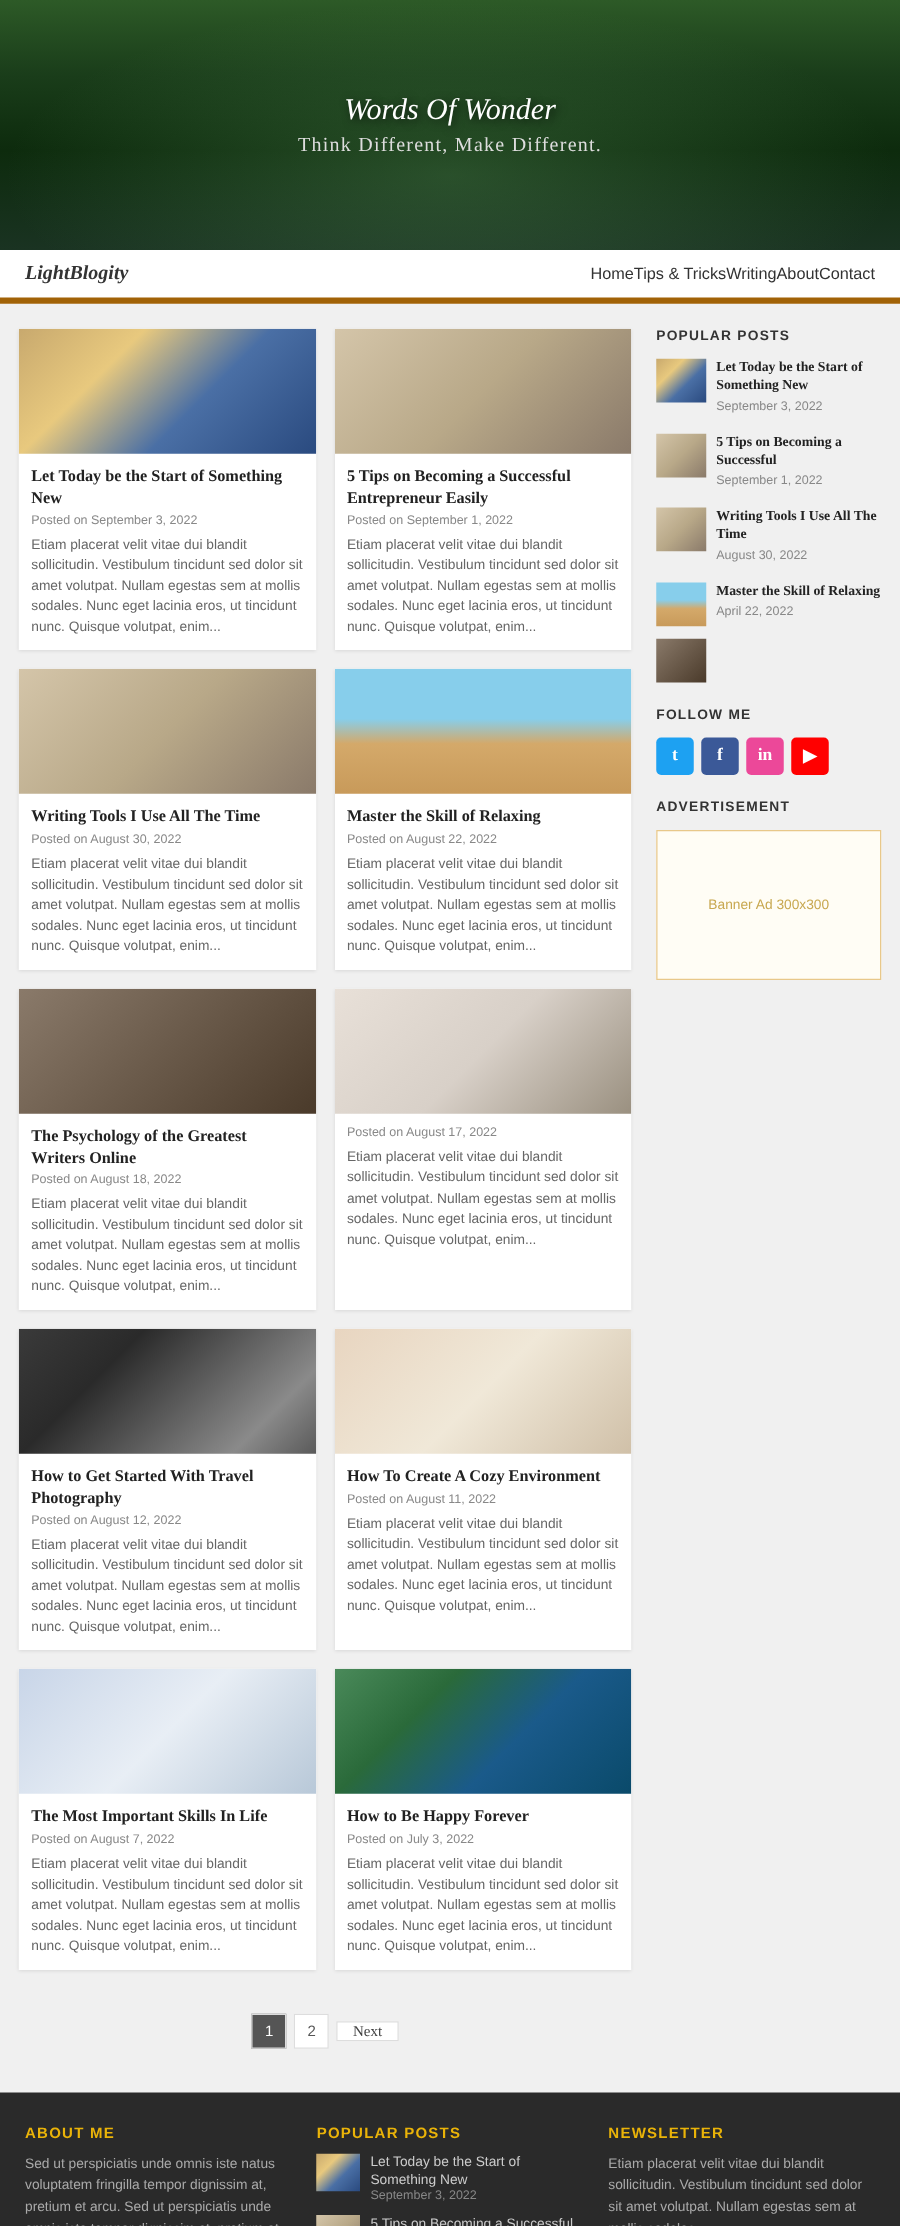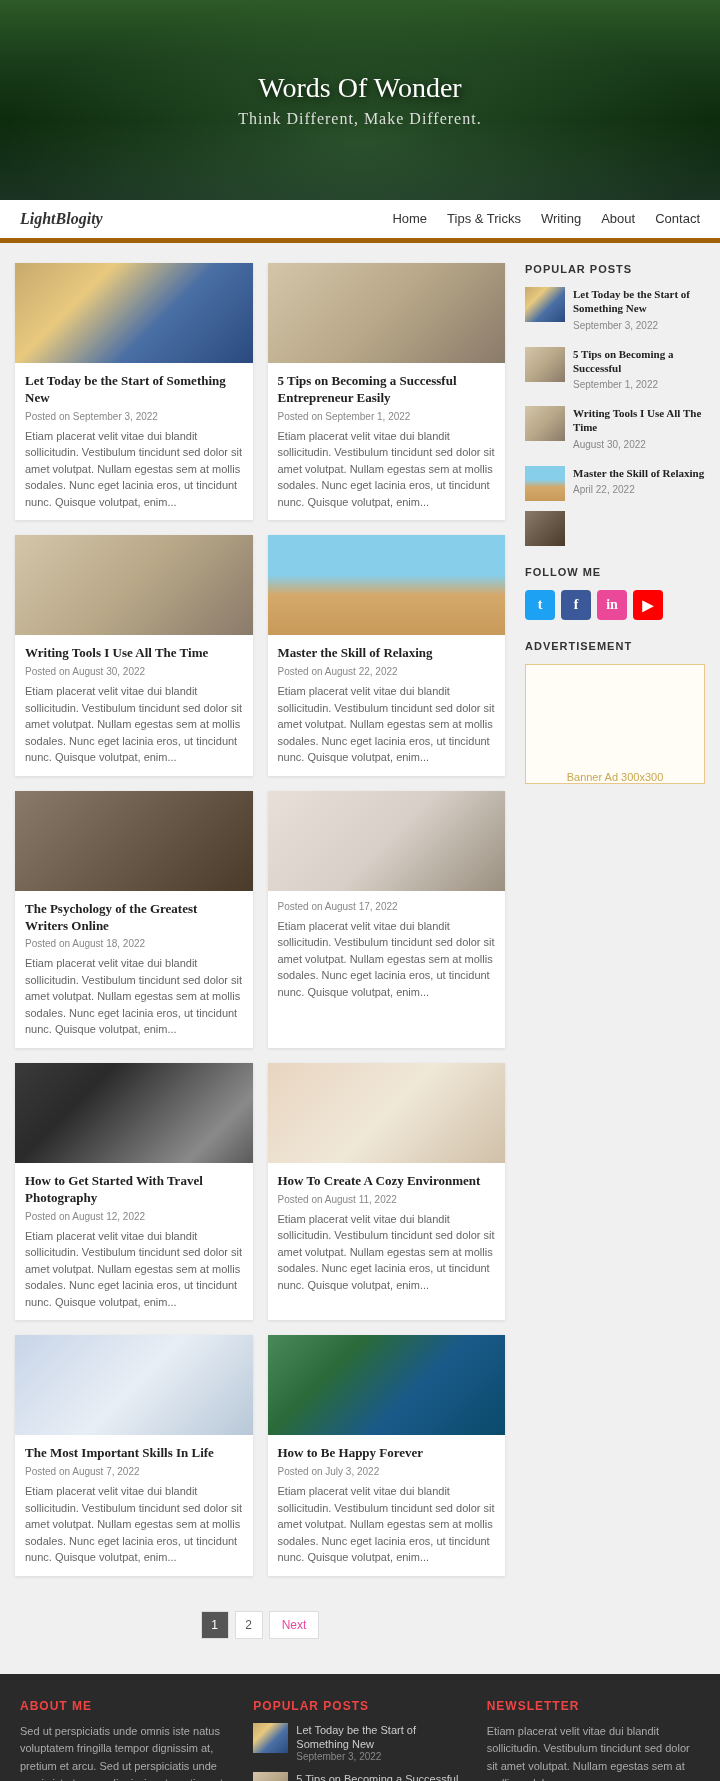--- a/index.html
+++ b/index.html
@@ -18,21 +18,22 @@
       overflow: hidden;
     }
     .hero::before {
       content: '';
       position: absolute;
       inset: 0;
       background: radial-gradient(ellipse at 50% 70%, rgba(100,160,100,0.3) 0%, transparent 70%);
     }
     .hero-title {
       font-family: 'Georgia', serif;
-      font-size: 28px;
+      font-style: italic;
+      font-size: 24px;
       color: #fff;
       text-shadow: 2px 2px 8px rgba(0,0,0,0.7);
       z-index: 1;
     }
     .hero-subtitle {
       font-size: 16px;
       color: #ddd;
       z-index: 1;
       margin-top: 6px;
       letter-spacing: 1px;
@@ -48,21 +49,20 @@
       padding: 10px 20px;
     }
     .nav-logo {
       font-style: italic;
       font-size: 16px;
       font-weight: bold;
       color: #333;
     }
     .nav-links {
       display: flex;
-      gap: 20px;
       list-style: none;
       margin-left: 16px;
     }
     .nav-links li a {
       text-decoration: none;
       color: #333;
       font-size: 13px;
       font-family: Arial, sans-serif;
     }
 
@@ -147,27 +147,27 @@
       border: 1px solid #ddd;
       background: #fff;
       font-size: 12px;
       cursor: pointer;
       font-family: Arial, sans-serif;
       color: #555;
     }
     .page-btn.active { background: #555; color: #fff; }
     .page-btn-next {
       padding: 0 12px;
-      height: 28px;
+      height: 16px;
       background: #fff;
       border: 1px solid #ddd;
       font-size: 12px;
       cursor: pointer;
-      font-family: Liberation Sans, sans-serif;
-      color: #ec4899;
+      font-family: Liberation Serif, serif;
+      color: #404040;
     }
 
     
     .sidebar-section { margin-bottom: 20px; }
     .sidebar-heading {
       font-size: 11px;
       font-weight: bold;
       letter-spacing: 1px;
       text-transform: uppercase;
       color: #333;
@@ -211,21 +211,21 @@
     .si-facebook { background: #3b5998; }
     .si-instagram { background: #ec4899; }
     .si-youtube { background: #ff0000; }
 
     
     .ad-box {
       border: 1px solid #e8c88a;
       background: #fffdf5;
       height: 120px;
       display: flex;
-      align-items: flex-end;
+      align-items: center;
       justify-content: center;
       font-size: 11px;
       color: #c8a850;
       font-family: Arial, sans-serif;
     }
 
     
     .footer {
       background: #2a2a2a;
       color: #ccc;
@@ -237,21 +237,21 @@
       display: grid;
       grid-template-columns: 1fr 1fr 1fr;
       gap: 20px;
       margin-bottom: 20px;
     }
     .footer-heading {
       font-size: 12px;
       font-weight: bold;
       letter-spacing: 1px;
       text-transform: uppercase;
-      color: #ef4444;
+      color: #eab308;
       margin-bottom: 10px;
       font-family: Arial, sans-serif;
     }
     .footer-text {
       font-size: 11px;
       color: #aaa;
       line-height: 1.6;
       font-family: Arial, sans-serif;
     }
     .footer-popular-item {

